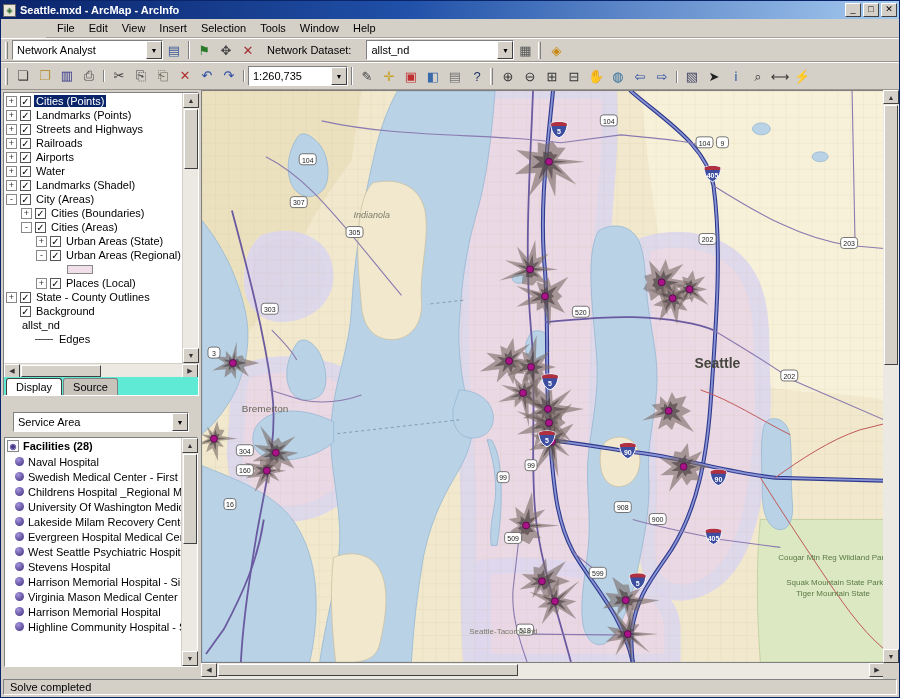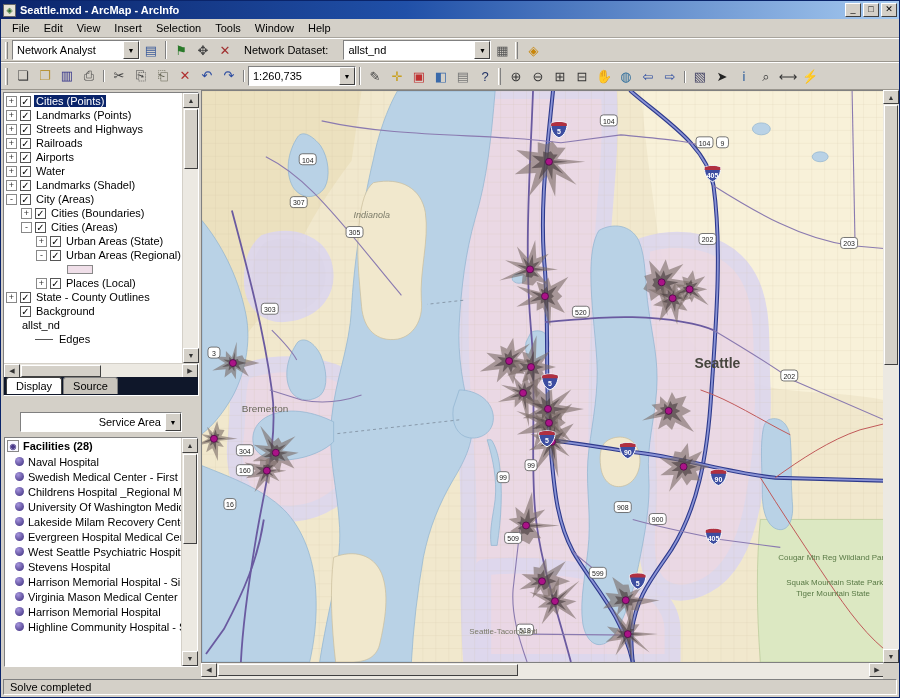--- a/index.html
+++ b/index.html
@@ -7,21 +7,21 @@
   body { font-family:"Liberation Sans", sans-serif; font-size:11px; background:#d4d0c8; color:#000; }
   .win { width:900px; height:698px; display:flex; flex-direction:column; border:1px solid #0a246a; background:#d4d0c8; }
 
   
   .titlebar { height:18px; background:linear-gradient(to right,#0b246a,#2050a8 45%,#a6caf0); display:flex; align-items:center; padding:0 2px; flex:none; }
   .titlebar .appicon { width:13px; height:13px; background:#e8e4d8; border:1px solid #666; margin-right:4px; display:flex; align-items:center; justify-content:center; font-size:8px; color:#2a6a2a; }
   .titlebar .ttext { color:#fff; font-weight:bold; font-size:11px; flex:1; white-space:nowrap; overflow:hidden; }
   .winbtn { width:16px; height:14px; background:#d4d0c8; border:1px solid; border-color:#fff #404040 #404040 #fff; font-size:9px; line-height:11px; text-align:center; margin-left:2px; color:#000; }
 
   
-  .menubar { height:19px; display:flex; align-items:center; padding-left:4px; border-bottom:1px solid #a8a49c; flex:none; }
+  .menubar { height:19px; display:flex; align-items:center; padding-left:4px; border-bottom:1px solid #a8a49c; flex:none;margin-left:45px; }
   .menuitem { padding:2px 7px; }
 
   
   .toolbar { display:flex; align-items:center; padding:1px 2px; border-top:1px solid #fff; border-bottom:1px solid #9a968e; flex:none; }
   .tb1 { height:24px; }
   .tb2 { height:28px; }
   .grip { width:3px; height:17px; border-left:1px solid #fff; border-right:1px solid #808080; margin:0 4px 0 2px; }
   .tbtn { width:22px; height:20px; display:inline-flex; align-items:center; justify-content:center; font-size:13px; border:1px solid #d4d0c8; }
   .tsep { width:2px; height:18px; border-left:1px solid #808080; border-right:1px solid #fff; margin:0 3px; }
   .tlabel { padding:0 15px 0 8px; }
@@ -45,26 +45,26 @@
   .linesym { width:18px; height:1px; background:#555; margin:0 4px 0 0; }
 
   
   .sb-v { width:16px; flex:none; background:#ece9e2; display:flex; flex-direction:column; border-left:1px solid #d4d0c8; }
   .sb-h { height:14px; flex:none; background:#ece9e2; display:flex; border-top:1px solid #d4d0c8; }
   .sbtn { width:16px; height:14px; flex:none; background:#d4d0c8; border:1px solid; border-color:#fff #404040 #404040 #fff; font-size:7px; display:flex; align-items:center; justify-content:center; color:#333; }
   .sb-v .sbtn { height:15px; }
   .thumb-v { width:14px; margin:1px; background:#d4d0c8; border:1px solid; border-color:#fff #404040 #404040 #fff; }
   .thumb-h { height:12px; margin:1px; background:#d4d0c8; border:1px solid; border-color:#fff #404040 #404040 #fff; }
 
-  .tabsrow { height:18px; flex:none; display:flex; align-items:flex-start; padding-left:2px; background:#0f172a; }
+  .tabsrow { height:18px; flex:none; display:flex; align-items:center; padding-left:2px; background:#5eead4; }
   .tab { padding:2px 9px; border:1px solid #808080; border-bottom:none; background:#c8c4bc; margin-right:1px; border-radius:3px 3px 0 0; }
   .tab.active { background:#fff; position:relative; top:0; border-color:#404040; }
 
   .gap { height:16px; flex:none; }
-  .combo-row { height:21px; flex:none; margin:0 17px; display:flex;text-align:right; }
+  .combo-row { height:21px; flex:none; margin:0 10px; display:flex; }
   .combo-row .combo { flex:1; }
 
   .fac-outer { flex:1; min-height:0; margin:4px 1px 8px 1px; border:1px solid; border-color:#808080 #fff #fff #808080; background:#fff; display:flex; }
   .fac-inner { flex:1; overflow:hidden; }
   .fac-header { height:16px; display:flex; align-items:center; font-weight:bold; padding:1px 2px; }
   .fac-header .fh-icon { width:12px; height:12px; border:1px solid #888; background:#f8f8ff; margin-right:4px; font-size:8px; line-height:11px; text-align:center; color:#4a3a8a; }
   .frow { height:15px; display:flex; align-items:center; padding-left:10px; white-space:nowrap; }
   .fdot { width:9px; height:9px; border-radius:50%; background:radial-gradient(circle at 35% 30%, #a595dd, #3a2a7a); margin-right:4px; flex:none; }
   .flb { overflow:hidden; }
 
@@ -102,41 +102,41 @@
       <span class="menuitem">View</span>
       <span class="menuitem">Insert</span>
       <span class="menuitem">Selection</span>
       <span class="menuitem">Tools</span>
       <span class="menuitem">Window</span>
       <span class="menuitem">Help</span>
     </div>
 
   <div class="toolbar tb1">
     <span class="grip"></span>
-    <span class="combo" style="width:128px">
+    <span class="combo" style="width:151px">
       <span class="val">Network Analyst</span>
       <span class="dd">▼</span>
     </span>
     <span id="net-left"><span class="tbtn" style="color: rgb(58, 90, 154);">▤</span></span>
     <span class="tsep"></span>
     <span id="net-mid"><span class="tbtn" style="color: rgb(42, 122, 42);">⚑</span><span class="tbtn" style="color: rgb(68, 68, 68);">✥</span><span class="tbtn" style="color: rgb(160, 48, 48);">✕</span></span>
     <span class="tlabel">Network Dataset:</span>
     <span class="combo" style="width:148px">
       <span class="val">allst_nd</span>
       <span class="dd">▼</span>
     </span>
     <span id="net-right"><span class="tbtn" style="color: rgb(85, 85, 85);">▦</span></span>
     <span class="grip"></span>
     <span id="net-solve"><span class="tbtn" style="color: rgb(200, 134, 10);">◈</span></span>
   </div>
 
   <div class="toolbar tb2">
     <span class="grip"></span>
     <span id="std-group1"><span class="tbtn" style="color: rgb(68, 68, 68);">❏</span><span class="tbtn" style="color: rgb(184, 148, 58);">❐</span><span class="tbtn" style="color: rgb(51, 51, 138);">▥</span><span class="tbtn" style="color: rgb(68, 68, 68);">⎙</span><span class="tsep"></span><span class="tbtn" style="color: rgb(68, 68, 68);">✂</span><span class="tbtn" style="color: rgb(68, 68, 68);">⎘</span><span class="tbtn" style="color: rgb(102, 102, 85);">⎗</span><span class="tbtn" style="color: rgb(176, 48, 48);">✕</span><span class="tbtn" style="color: rgb(42, 74, 160);">↶</span><span class="tbtn" style="color: rgb(42, 74, 160);">↷</span><span class="tsep"></span></span>
-    <span class="combo" style="width:108px">
+    <span class="combo" style="width:100px">
       <span class="val">1:260,735</span>
       <span class="dd">▼</span>
     </span>
     <span class="tsep"></span>
     <span id="std-group2"><span class="tbtn" style="color: rgb(68, 68, 68);">✎</span><span class="tbtn" style="color: rgb(200, 160, 32);">✛</span><span class="tbtn" style="color: rgb(192, 48, 48);">▣</span><span class="tbtn" style="color: rgb(58, 106, 170);">◧</span><span class="tbtn" style="color: rgb(119, 119, 119);">▤</span><span class="tbtn" style="color: rgb(34, 51, 102);">?</span></span>
     <span class="grip"></span>
     <span id="std-tools"><span class="tbtn" style="color: rgb(51, 51, 51);">⊕</span><span class="tbtn" style="color: rgb(51, 51, 51);">⊖</span><span class="tbtn" style="color: rgb(51, 51, 51);">⊞</span><span class="tbtn" style="color: rgb(51, 51, 51);">⊟</span><span class="tbtn" style="color: rgb(176, 138, 74);">✋</span><span class="tbtn" style="color: rgb(42, 106, 154);">◍</span><span class="tbtn" style="color: rgb(42, 74, 160);">⇦</span><span class="tbtn" style="color: rgb(42, 74, 160);">⇨</span><span class="tsep"></span><span class="tbtn" style="color: rgb(68, 68, 102);">▧</span><span class="tbtn" style="color: rgb(34, 34, 34);">➤</span><span class="tbtn" style="color: rgb(42, 90, 154);">ℹ</span><span class="tbtn" style="color: rgb(51, 51, 51);">⌕</span><span class="tbtn" style="color: rgb(51, 51, 51);">⟷</span><span class="tbtn" style="color: rgb(192, 160, 32);">⚡</span></span>
   </div>
 
   <div class="main">

